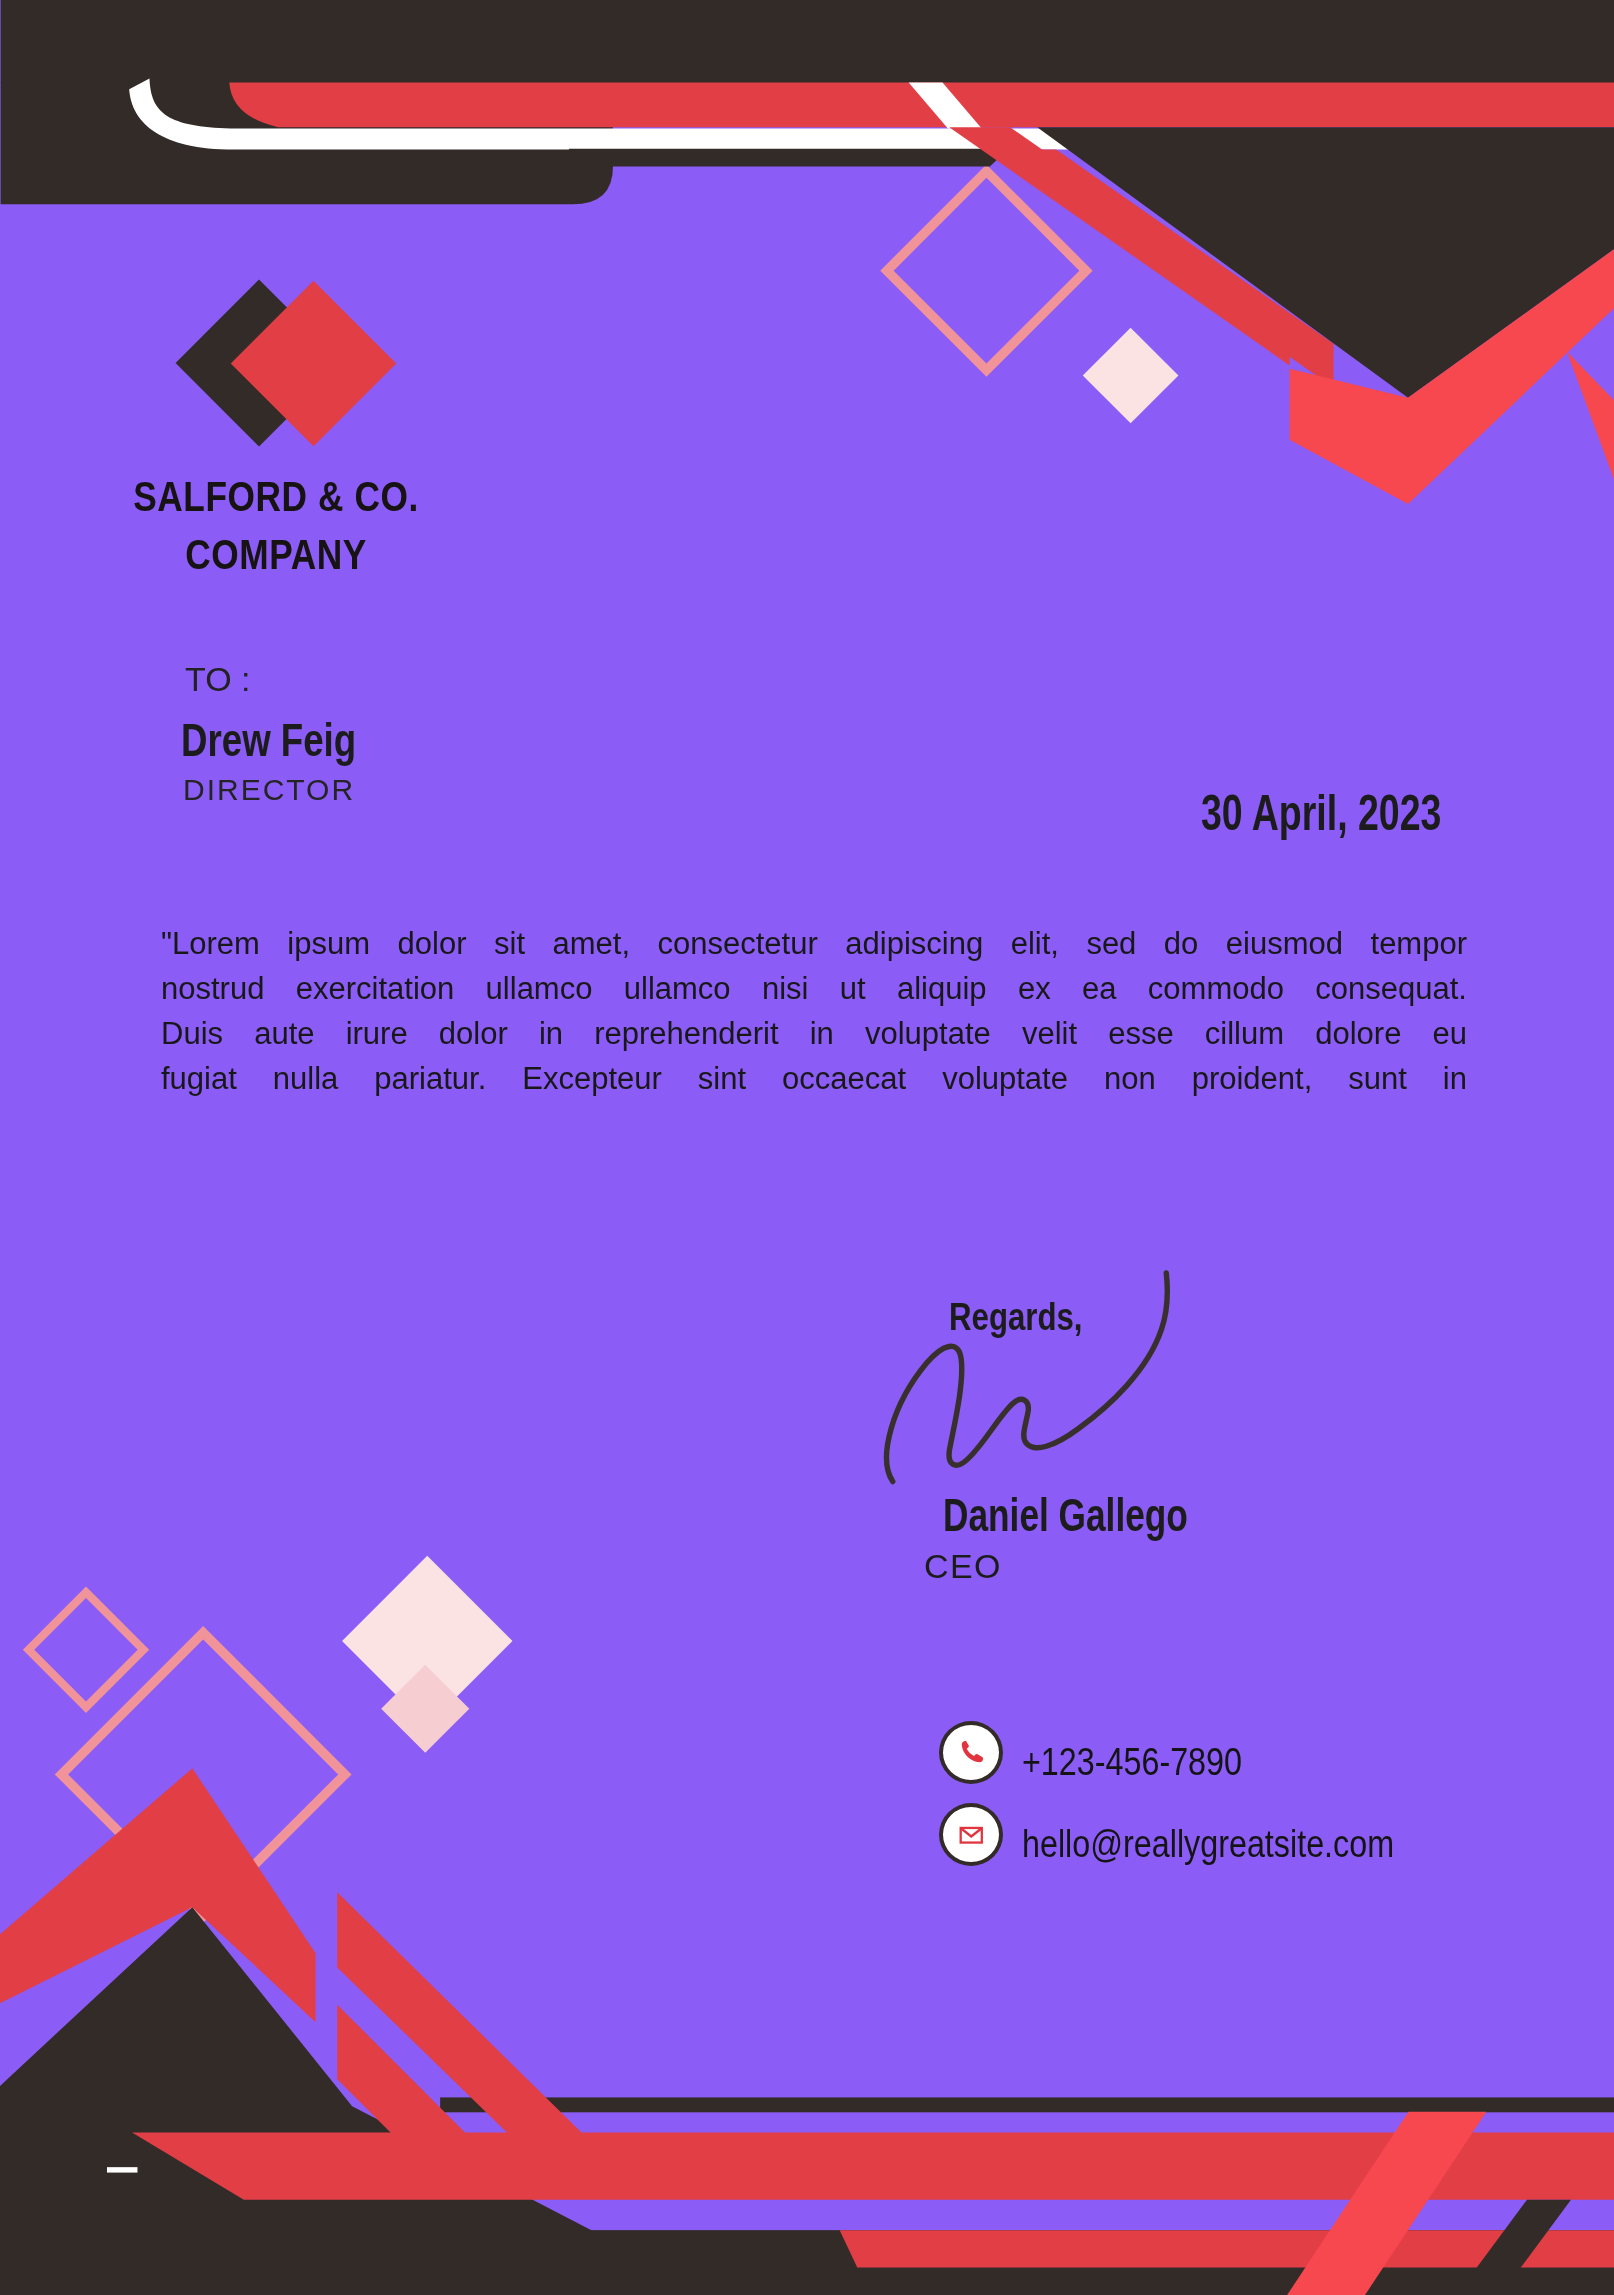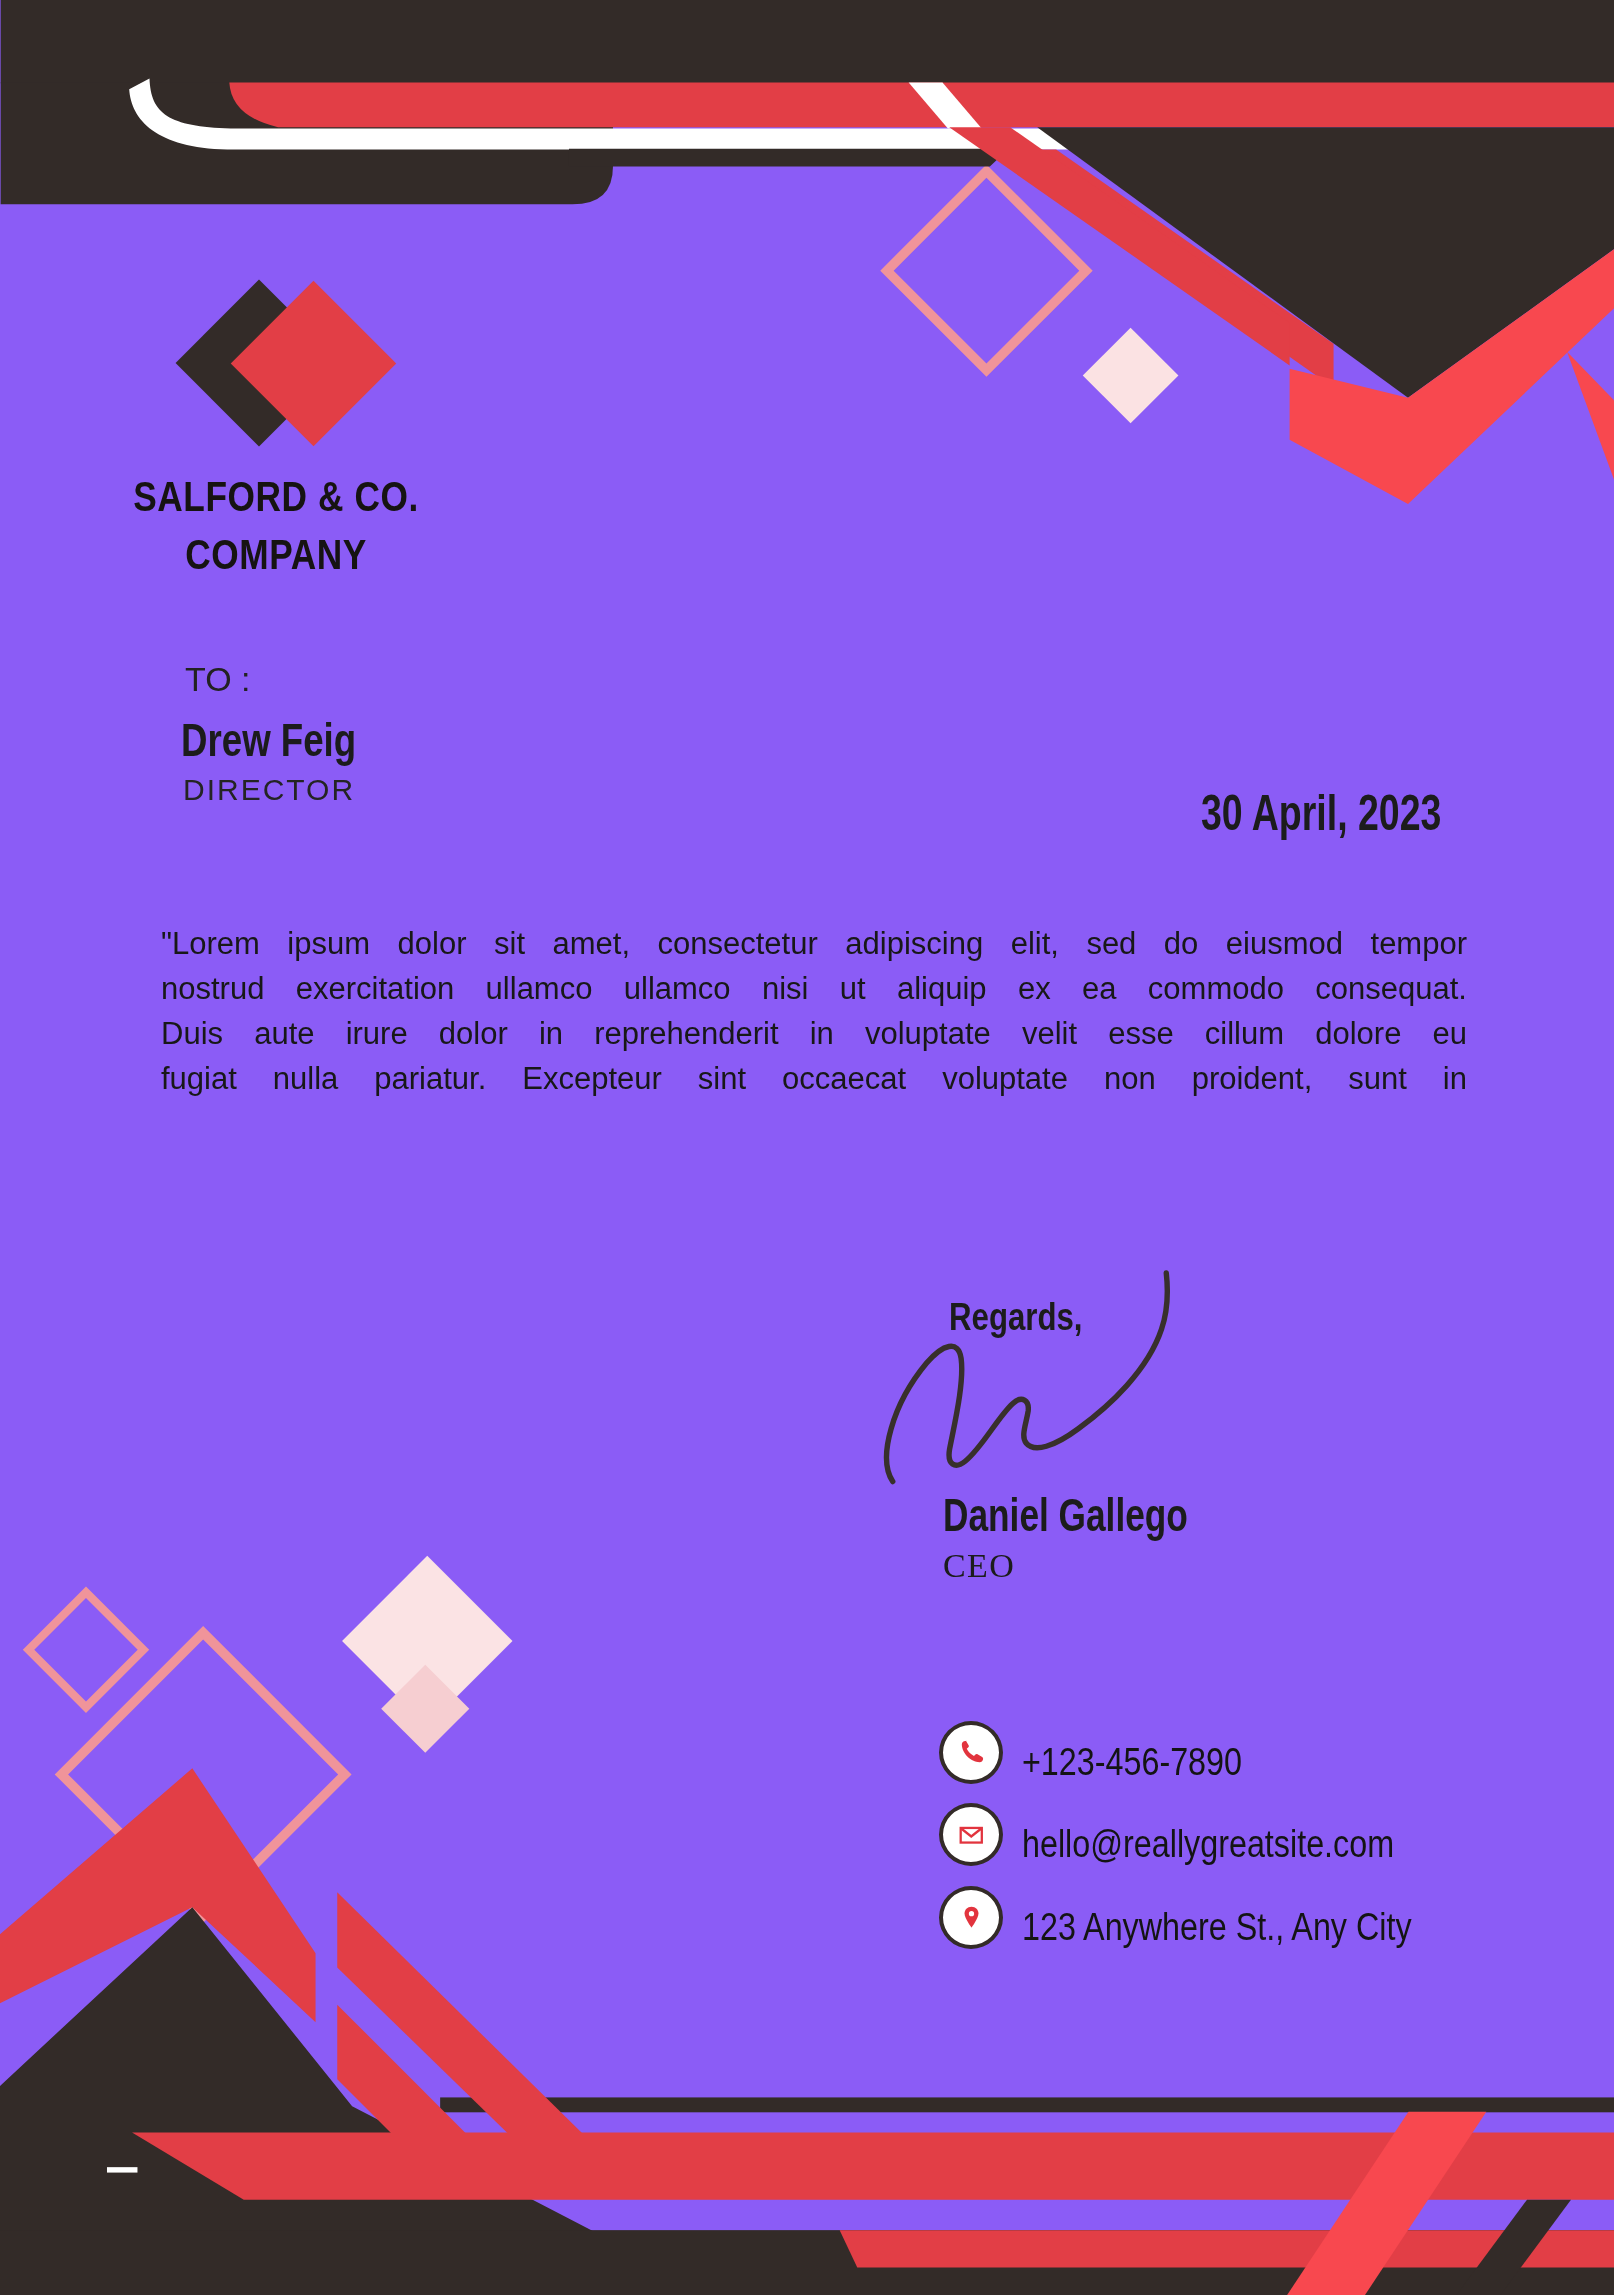--- a/index.html
+++ b/index.html
@@ -25,21 +25,21 @@
   }
   .to-label{left:185px;top:660px;font-size:34px;color:#222;}
   .recipient-name{left:181px;top:712px;font-size:47px;font-weight:bold;transform:scaleX(.78);transform-origin:0 0;white-space:nowrap;}
   .recipient-title{left:183px;top:773px;font-size:30px;letter-spacing:2px;color:#242424;white-space:nowrap;}
   .date{left:1201px;top:784px;font-size:50px;font-weight:bold;transform:scaleX(.75);transform-origin:0 0;white-space:nowrap;}
   .body-text{left:161px;top:921px;width:1306px;font-size:31px;line-height:45px;color:#181818;}
   .body-line{text-align:justify;text-align-last:justify;white-space:normal;}
   .body-line.last{text-align-last:left;}
   .regards{left:949px;top:1295px;font-size:39px;font-weight:bold;transform:scaleX(.8);transform-origin:0 0;white-space:nowrap;}
   .signer-name{left:943px;top:1487px;font-size:47px;font-weight:bold;transform:scaleX(.75);transform-origin:0 0;white-space:nowrap;}
-  .signer-title{left:943px;top:1547px;font-size:34px;letter-spacing:1.4px;font-family:Liberation Serif, serif;}
+  .signer-title{left:924px;top:1547px;font-size:34px;letter-spacing:1.4px;}
   .contact{left:939px;top:1720px;}
   .contact-row{display:flex;align-items:flex-end;height:64px;margin-bottom:18.3px;}
   .icon-circle{
     flex:0 0 auto;width:56px;height:55px;border:4.7px solid #332b28;border-radius:50%;
     background:#fff;display:flex;align-items:center;justify-content:center;
   }
   .icon-circle svg{display:block;}
   .ctext{margin-left:19px;font-size:38px;color:#141414;transform:scaleX(.85);transform-origin:0 50%;white-space:nowrap;}
 </style>
 </head>
@@ -158,25 +158,16 @@
       <span class="icon-circle">
         <svg width="32.5" height="32.5" viewBox="0 0 40 40">
           <rect x="7" y="11" width="26" height="18" fill="none" stroke="#e2343e" stroke-width="2.8"></rect>
           <path d="M8 12 L20 21.5 L32 12" fill="none" stroke="#e2343e" stroke-width="2.8"></path>
         </svg>
       </span>
       <span class="ctext">hello@reallygreatsite.com</span>
     </div>
 
 
-    <div class="contact-row">
-      <span class="icon-circle">
-        <svg width="31" height="31" viewBox="0 0 40 40">
-          <path d="M20 6 c-5.5 0 -9 4.2 -9 8.8 c0 6.2 9 18.2 9 18.2 s9 -12 9 -18.2 C29 10.2 25.5 6 20 6 Z" fill="#e2343e"></path>
-          <circle cx="20" cy="15" r="3.4" fill="#ffffff"></circle>
-        </svg>
-      </span>
-      <span class="ctext">123 Anywhere St., Any City</span>
-    </div>
 
   </div>
 </div>
 
 
 </body></html>

